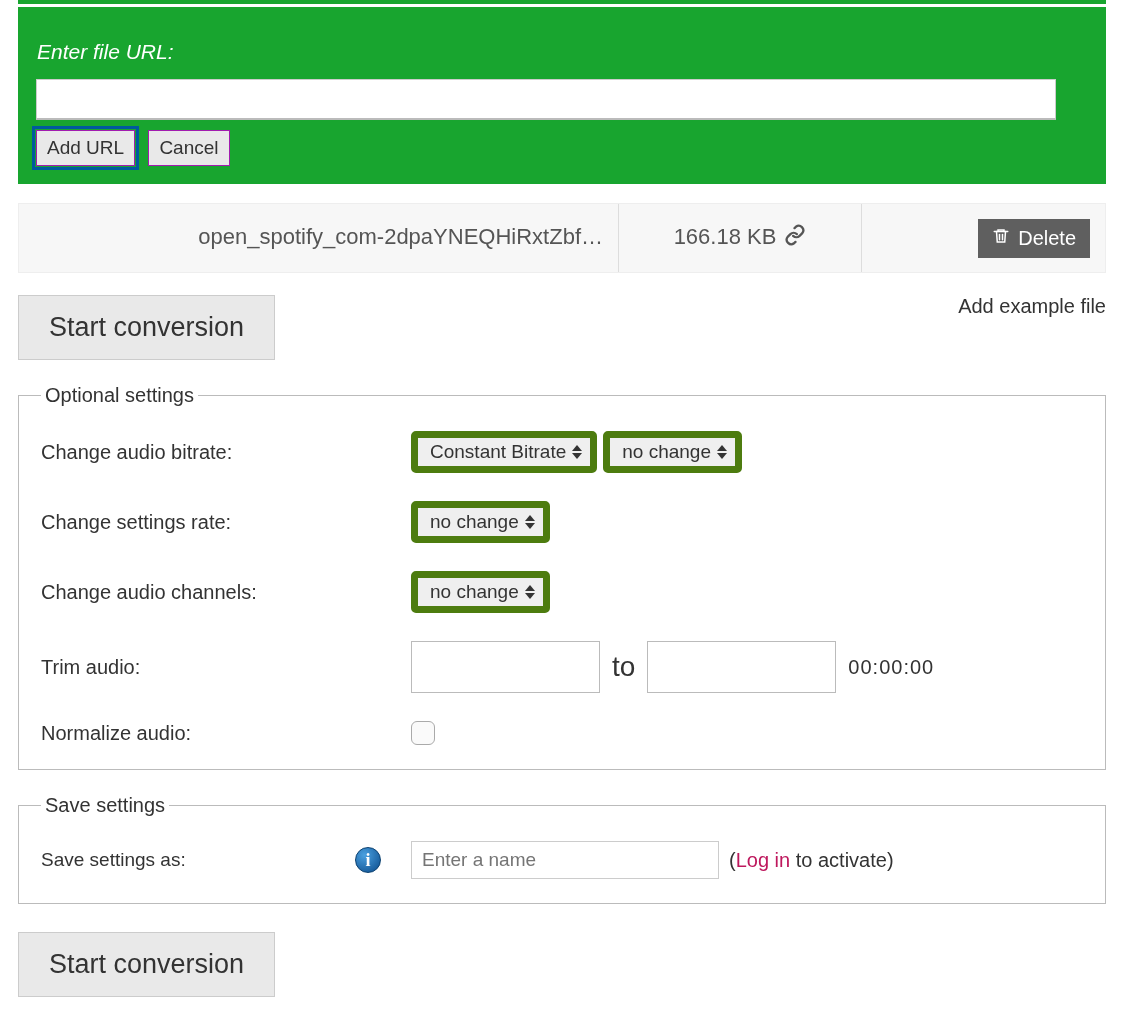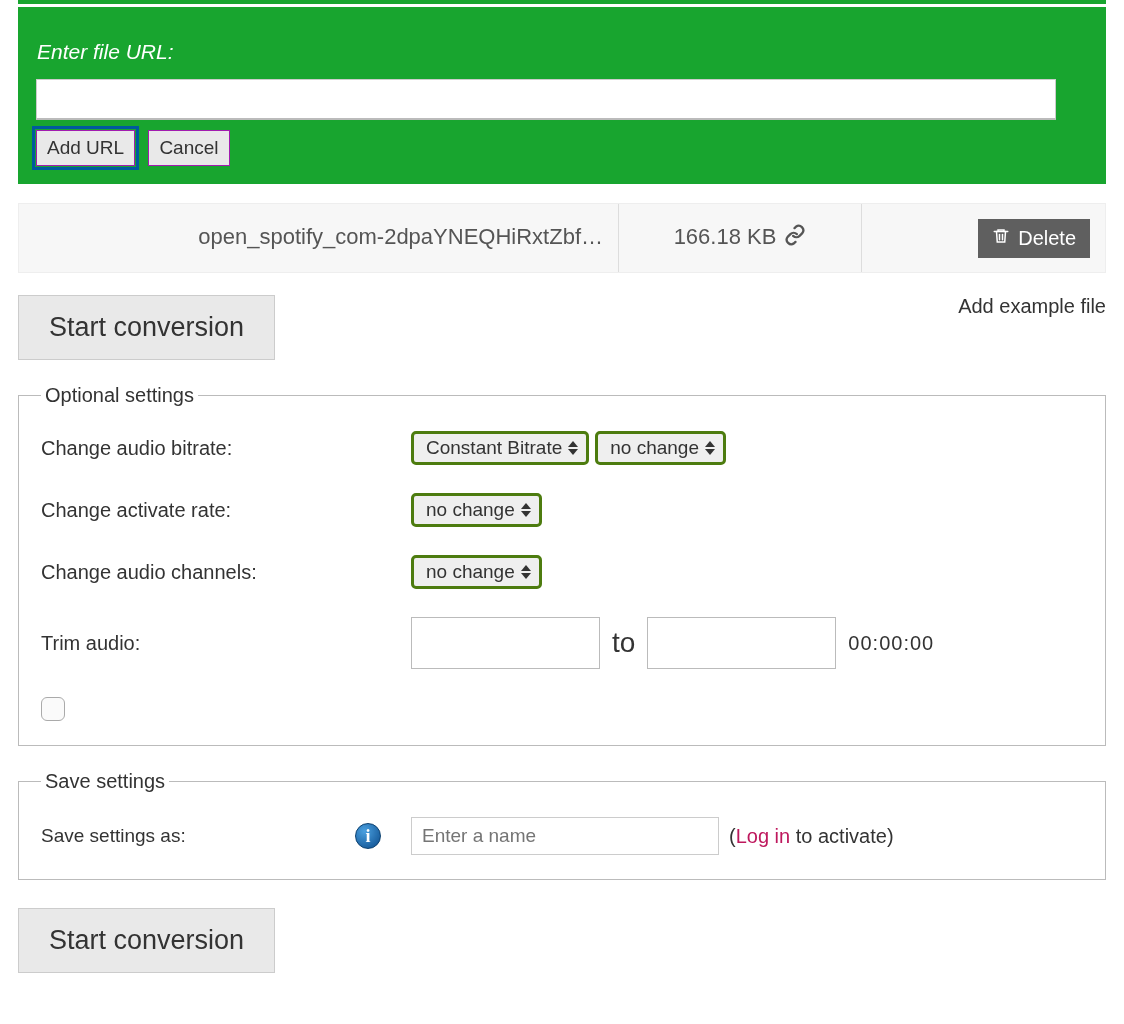--- a/index.html
+++ b/index.html
@@ -150,21 +150,21 @@
   .setting-row:last-child { margin-bottom: 0; }
   .setting-label {
     width: 370px;
     font-size: 20px;
     color: #333;
   }
   .select-wrap {
     display: inline-flex;
     align-items: center;
     background: #efefef;
-    border: 3px solid #4d7c0f;
+    border: 7px solid #4d7c0f;
     border-radius: 5px;
     padding: 3px 8px 3px 12px;
     margin-right: 6px;
     cursor: pointer;
   }
   .select-text {
     font-size: 19px;
     color: #333;
     margin-right: 6px;
   }
@@ -309,21 +309,21 @@
               <polygon points="5,0 10,6 0,6" fill="#333"></polygon>
             </svg>
           <svg width="10" height="7">
               <polygon points="0,1 10,1 5,7" fill="#333"></polygon>
             </svg>
         </span>
       </div>
     </div>
 
     <div class="setting-row">
-      <div class="setting-label">Change activate rate:</div>
+      <div class="setting-label">Change settings rate:</div>
       <div class="select-wrap">
         <span class="select-text">no change</span>
         <span class="select-arrows">
           <svg width="10" height="7">
               <polygon points="5,0 10,6 0,6" fill="#333"></polygon>
             </svg>
           <svg width="10" height="7">
               <polygon points="0,1 10,1 5,7" fill="#333"></polygon>
             </svg>
         </span>
@@ -347,20 +347,21 @@
 
     <div class="setting-row">
       <div class="setting-label">Trim audio:</div>
       <input class="trim-input" type="text" style="">
       <span class="trim-to">to</span>
       <input class="trim-input" type="text" style="">
       <span class="trim-duration">00:00:00</span>
     </div>
 
     <div class="setting-row">
+      <div class="setting-label">Normalize audio:</div>
       <div class="checkbox"></div>
     </div>
   </fieldset>
 
   <fieldset class="settings">
     <legend>Save settings</legend>
     <div class="setting-row" style="margin-bottom:0">
       <div class="save-label-wrap">
         <span class="save-label-text">Save settings as:</span>
         <span class="info-icon">i</span>

